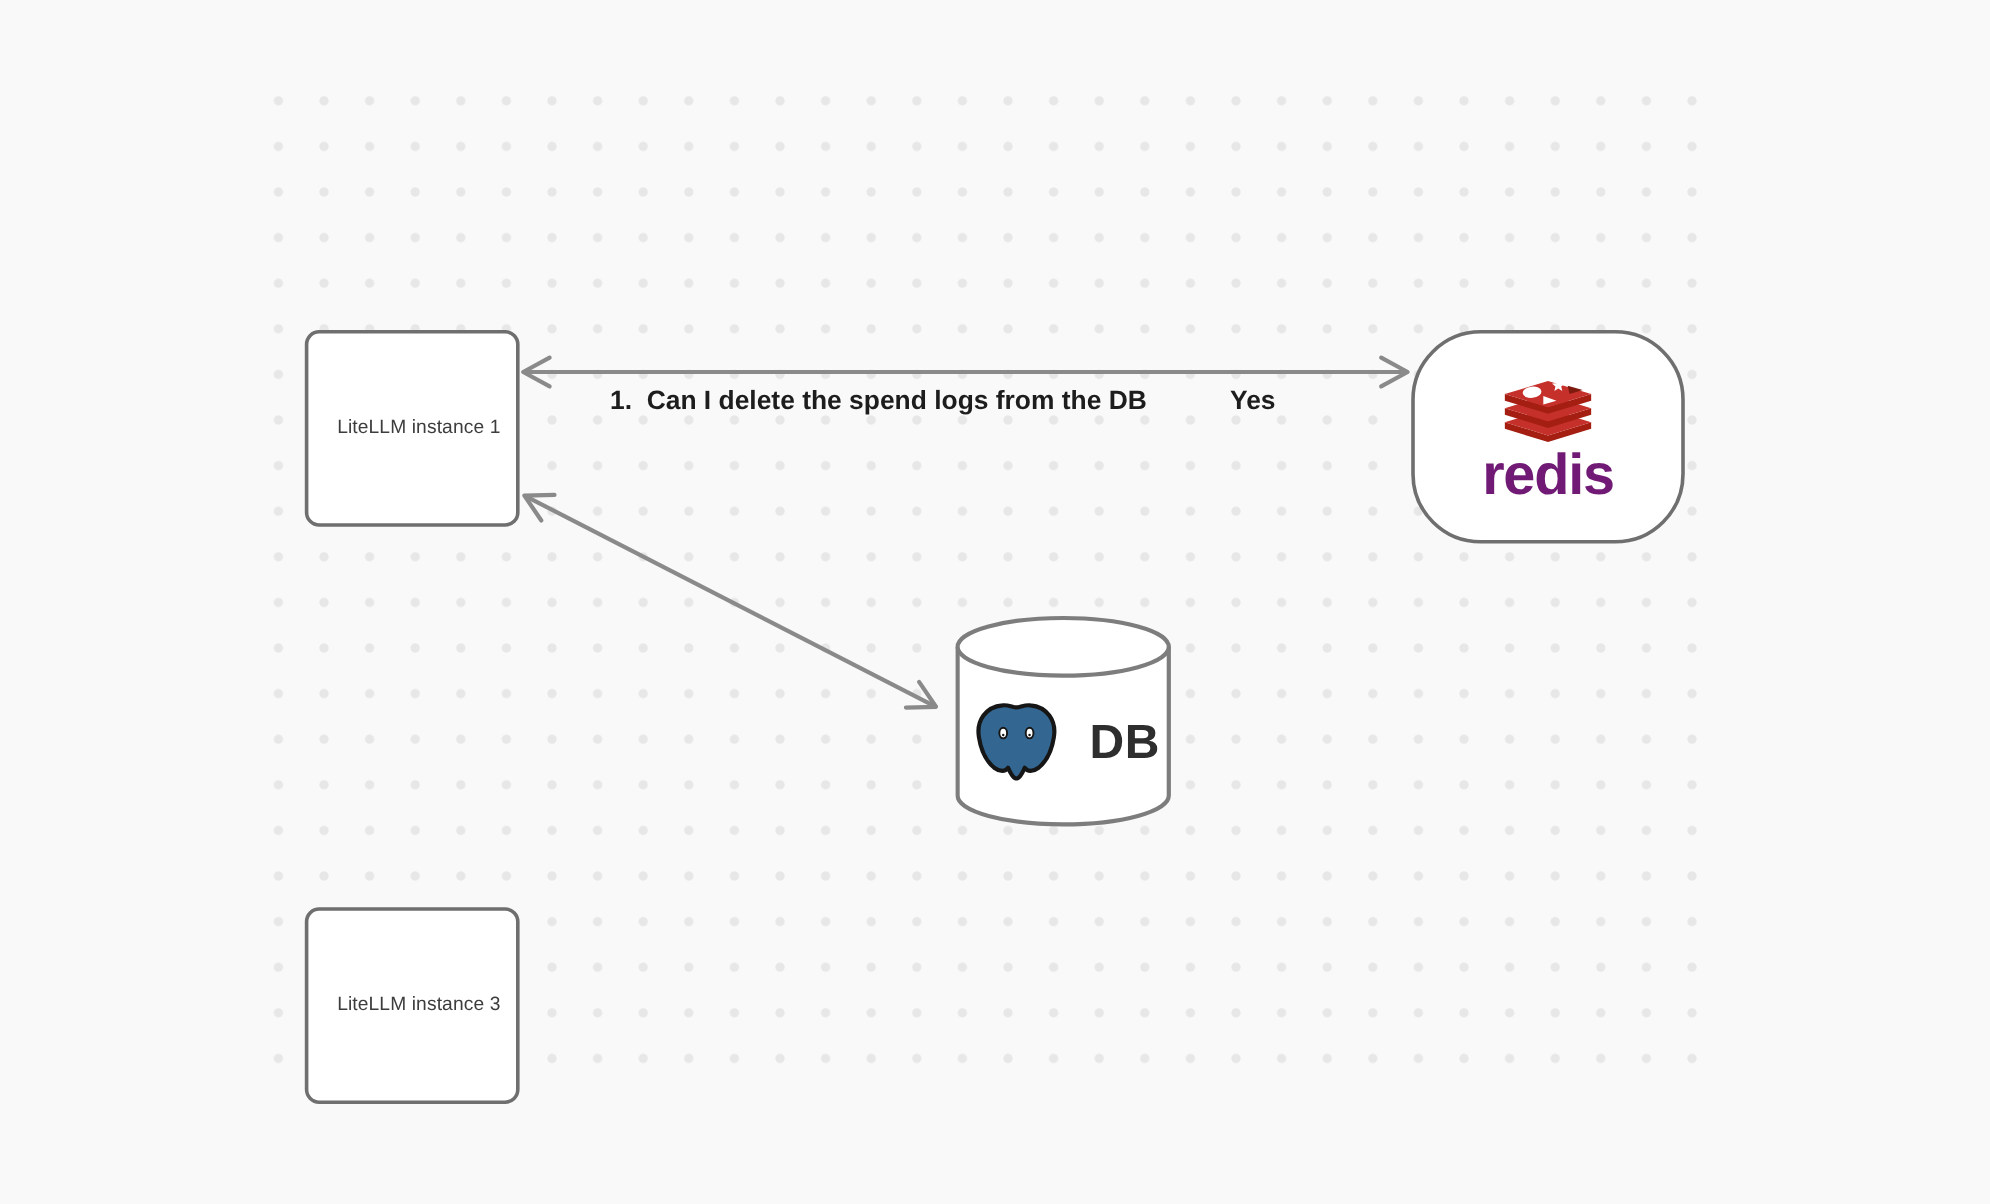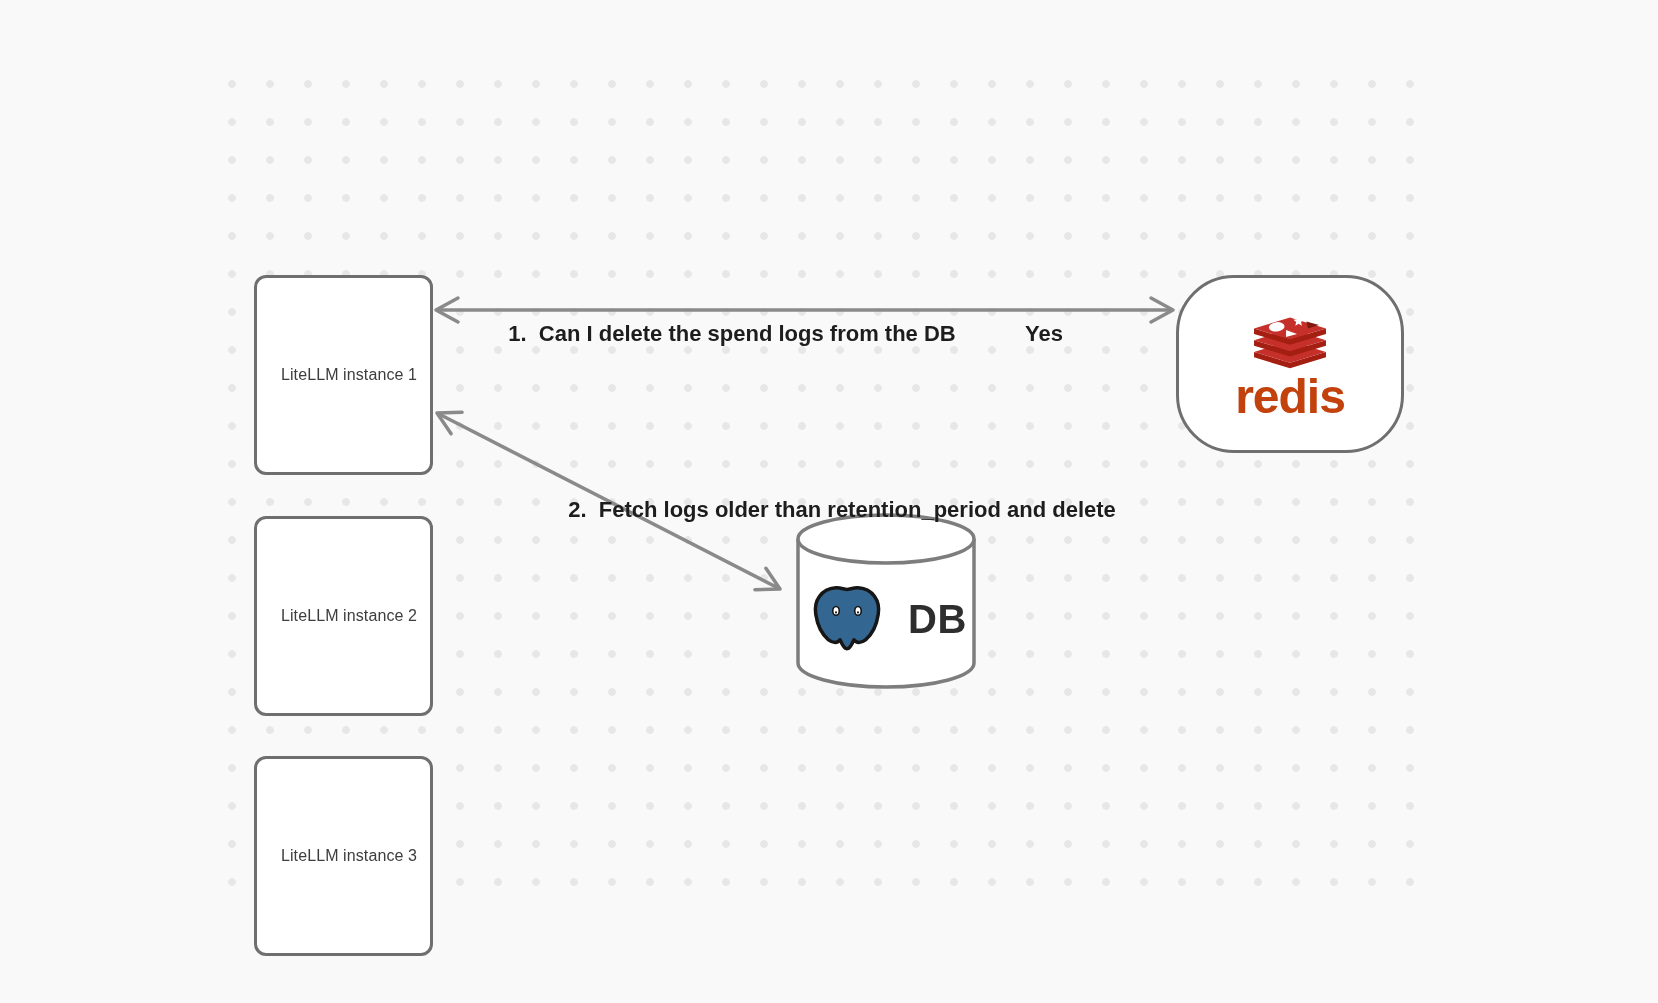--- a/index.html
+++ b/index.html
@@ -16,21 +16,21 @@
   .dotgrid {
     position: absolute;
     left: 213px; top: 65px;
     width: 1217px; height: 838px;
     background-image: radial-gradient(circle at 19px 19px, #e7e7e7 3.5px, transparent 4.2px);
     background-size: 38px 38px;
   }
   .node-box {
     position: absolute;
     left: 254px;
-    width: 179px; height: 200px;
+    width: 179px; height: 164px;
     background: #ffffff;
     border: 3.5px solid #6f6f6f;
     border-radius: 12px;
     box-sizing: border-box;
     display: flex;
     align-items: center;
     justify-content: center;
     padding-left: 11px;
   }
   .node-box .inst-label {
@@ -51,21 +51,21 @@
     border-radius: 58px;
     box-sizing: border-box;
     display: flex;
     flex-direction: column;
     align-items: center;
     justify-content: center;
   }
   .redis-word {
     font-size: 48px;
     font-weight: 700;
-    color: #c2410c;
+    color: #701a75;
     letter-spacing: -1px;
     line-height: 42px;
     margin-top: 2px;
   }
   .edges-layer {
     position: absolute;
     left: 0; top: 0;
     width: 1658px; height: 1003px;
     pointer-events: none;
   }
@@ -97,23 +97,20 @@
 </style>
 </head>
 <body>
 
 <div class="canvas">
 
   <div class="dotgrid"></div>
 
   <div class="node-box" id="inst1">
     <span class="inst-label">LiteLLM instance 1</span>
-  </div>
-  <div class="node-box" id="inst2">
-    <span class="inst-label">LiteLLM instance 2</span>
   </div>
   <div class="node-box" id="inst3">
     <span class="inst-label">LiteLLM instance 3</span>
   </div>
 
   <div class="redis-node">
     <svg width="86" height="63" viewBox="0 0 110 80" aria-hidden="true">
 
       <path d="M9 52 L9 59 L55 73 L101 59 L101 52 L55 66 Z" fill="#A41E11"></path>
       <path d="M55 38 L101 52 L55 66 L9 52 Z" fill="#C6302B"></path>
@@ -152,15 +149,14 @@
       <marker id="arrowV" markerUnits="userSpaceOnUse" markerWidth="32" markerHeight="32" viewBox="0 0 32 32" refX="29" refY="16" orient="auto-start-reverse">
         <path d="M7 4 L29 16 L7 28" fill="none" stroke="#8a8a8a" stroke-width="3.5" stroke-linecap="round" stroke-linejoin="round"></path>
       </marker>
     </defs>
     <line x1="436" y1="310" x2="1173" y2="310" stroke="#8a8a8a" stroke-width="3.5" marker-start="url(#arrowV)" marker-end="url(#arrowV)"></line>
     <line x1="437" y1="413" x2="780" y2="589" stroke="#8a8a8a" stroke-width="3.5" marker-start="url(#arrowV)" marker-end="url(#arrowV)"></line>
   </svg>
 
   <div class="edge-label" style="left:732px; top:277px;">1.  Can I delete the spend logs from the DB</div>
   <div class="edge-label" style="left:1044px; top:277px;text-align:right;">Yes</div>
-  <div class="edge-label" style="left:842px; top:453px;">2.  Fetch logs older than retention_period and delete</div>
 
 </div>
 
 </body></html>

